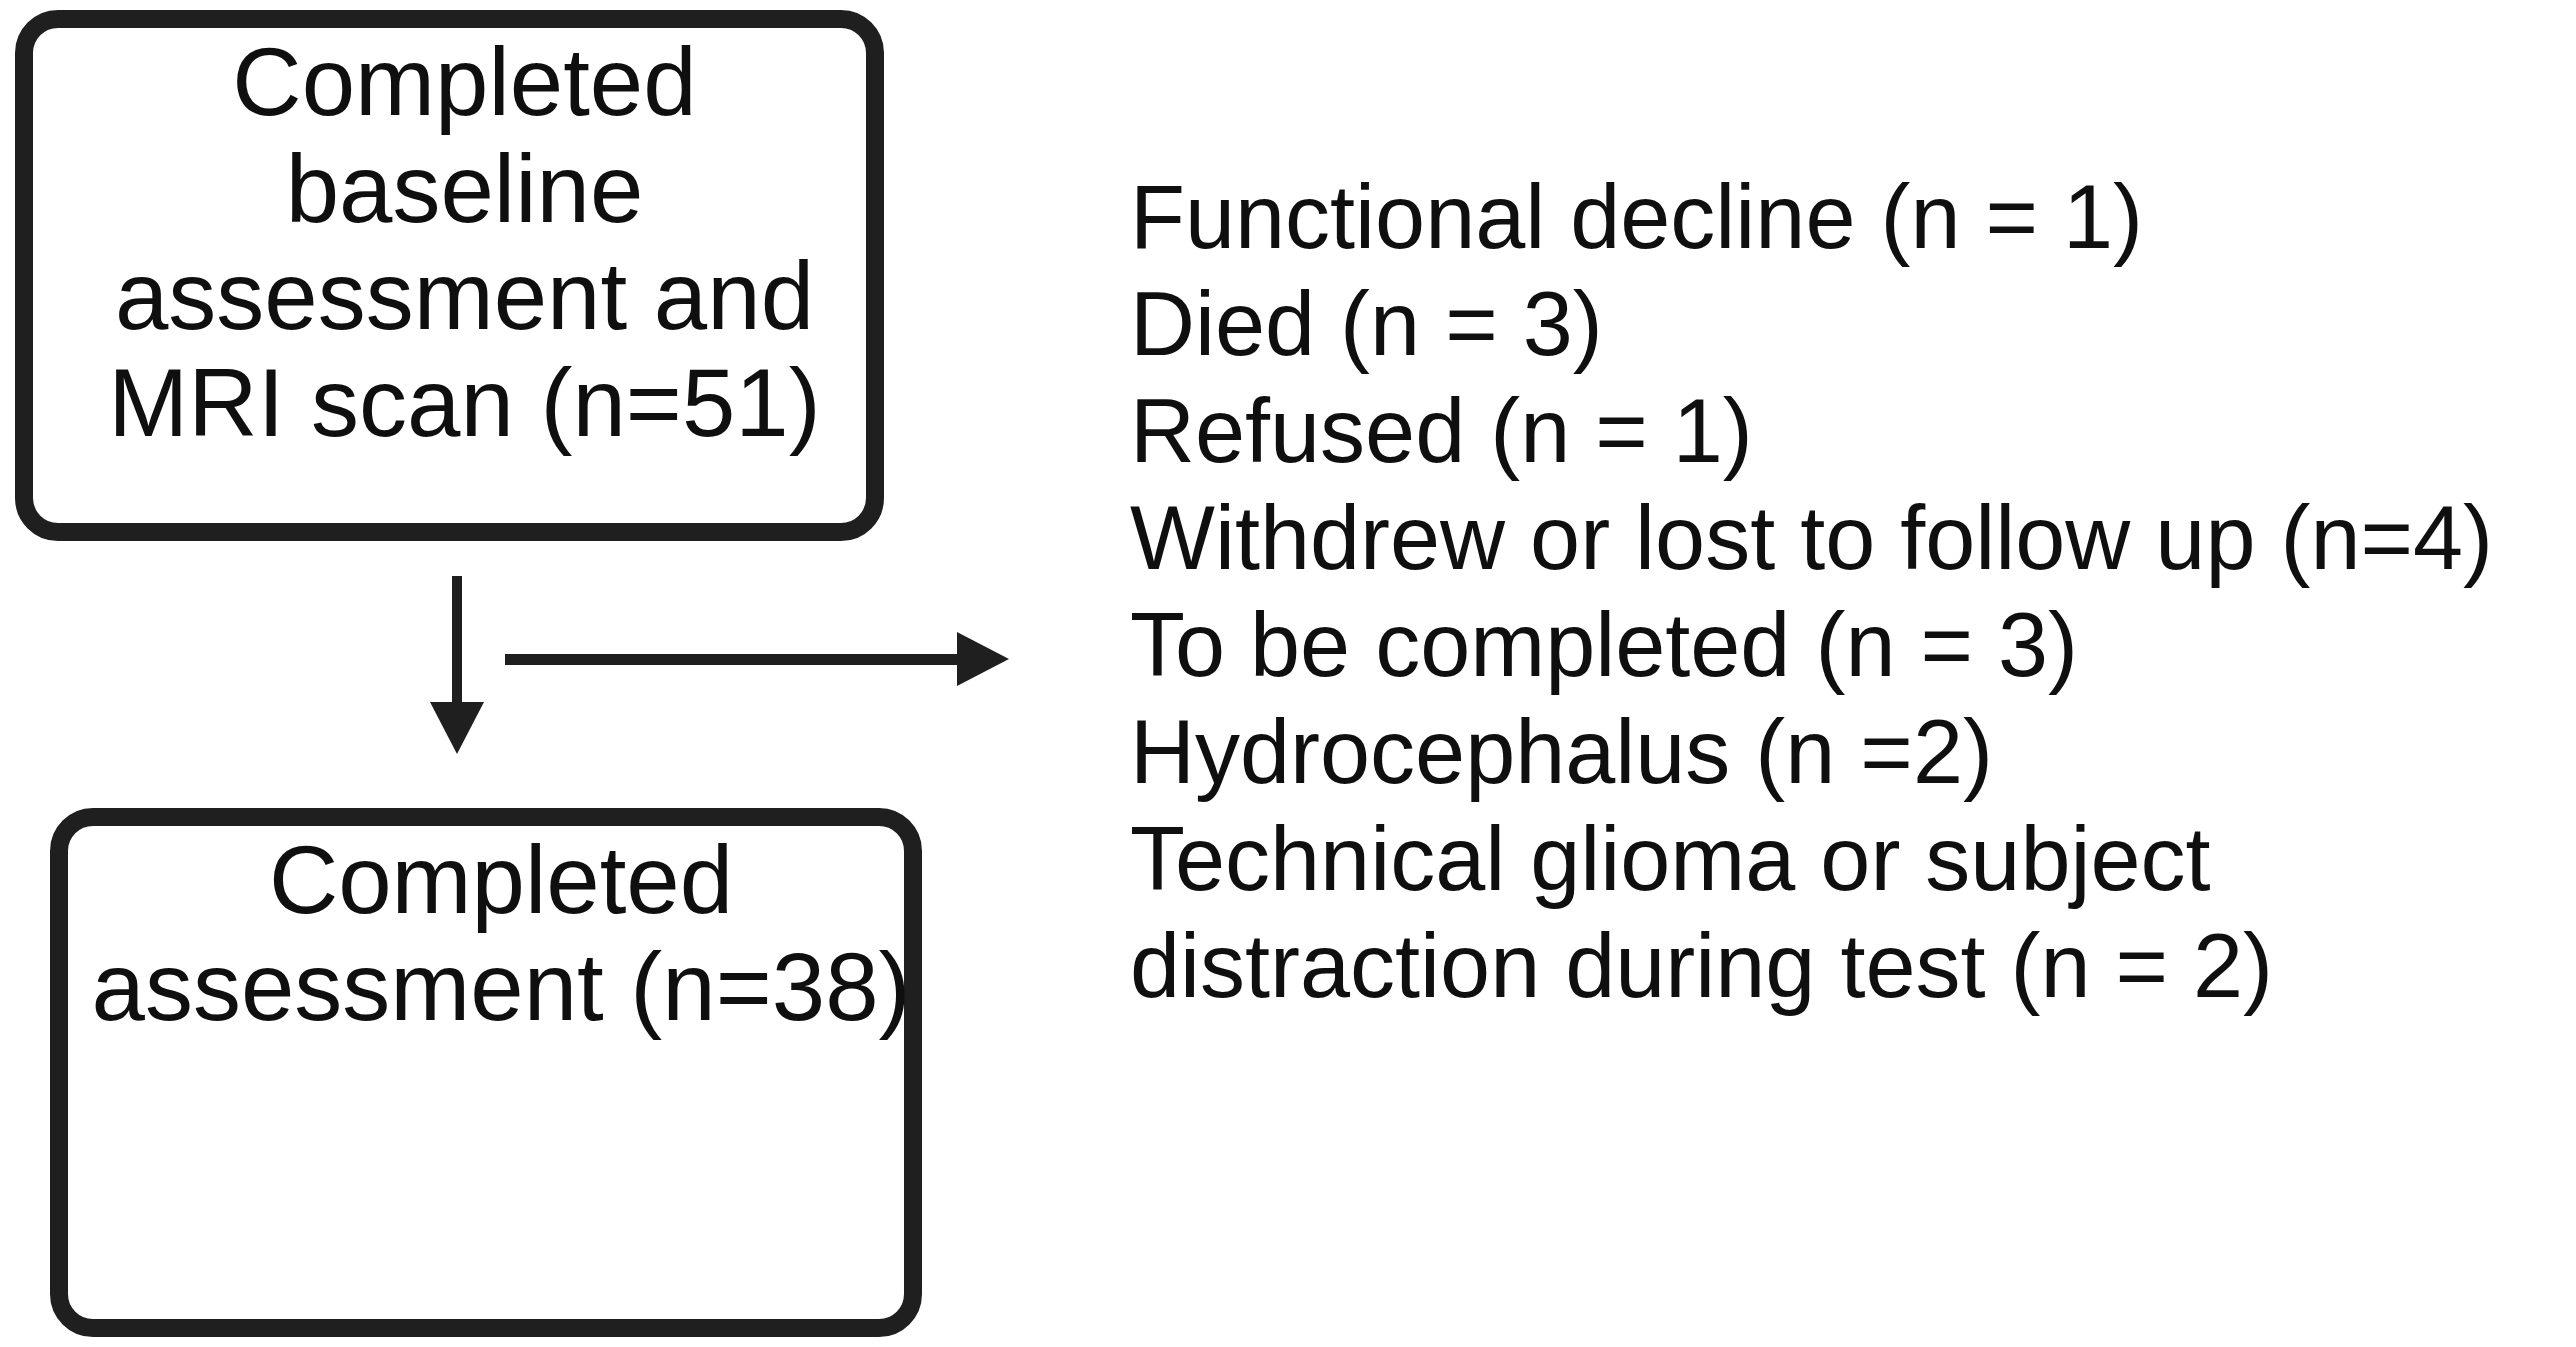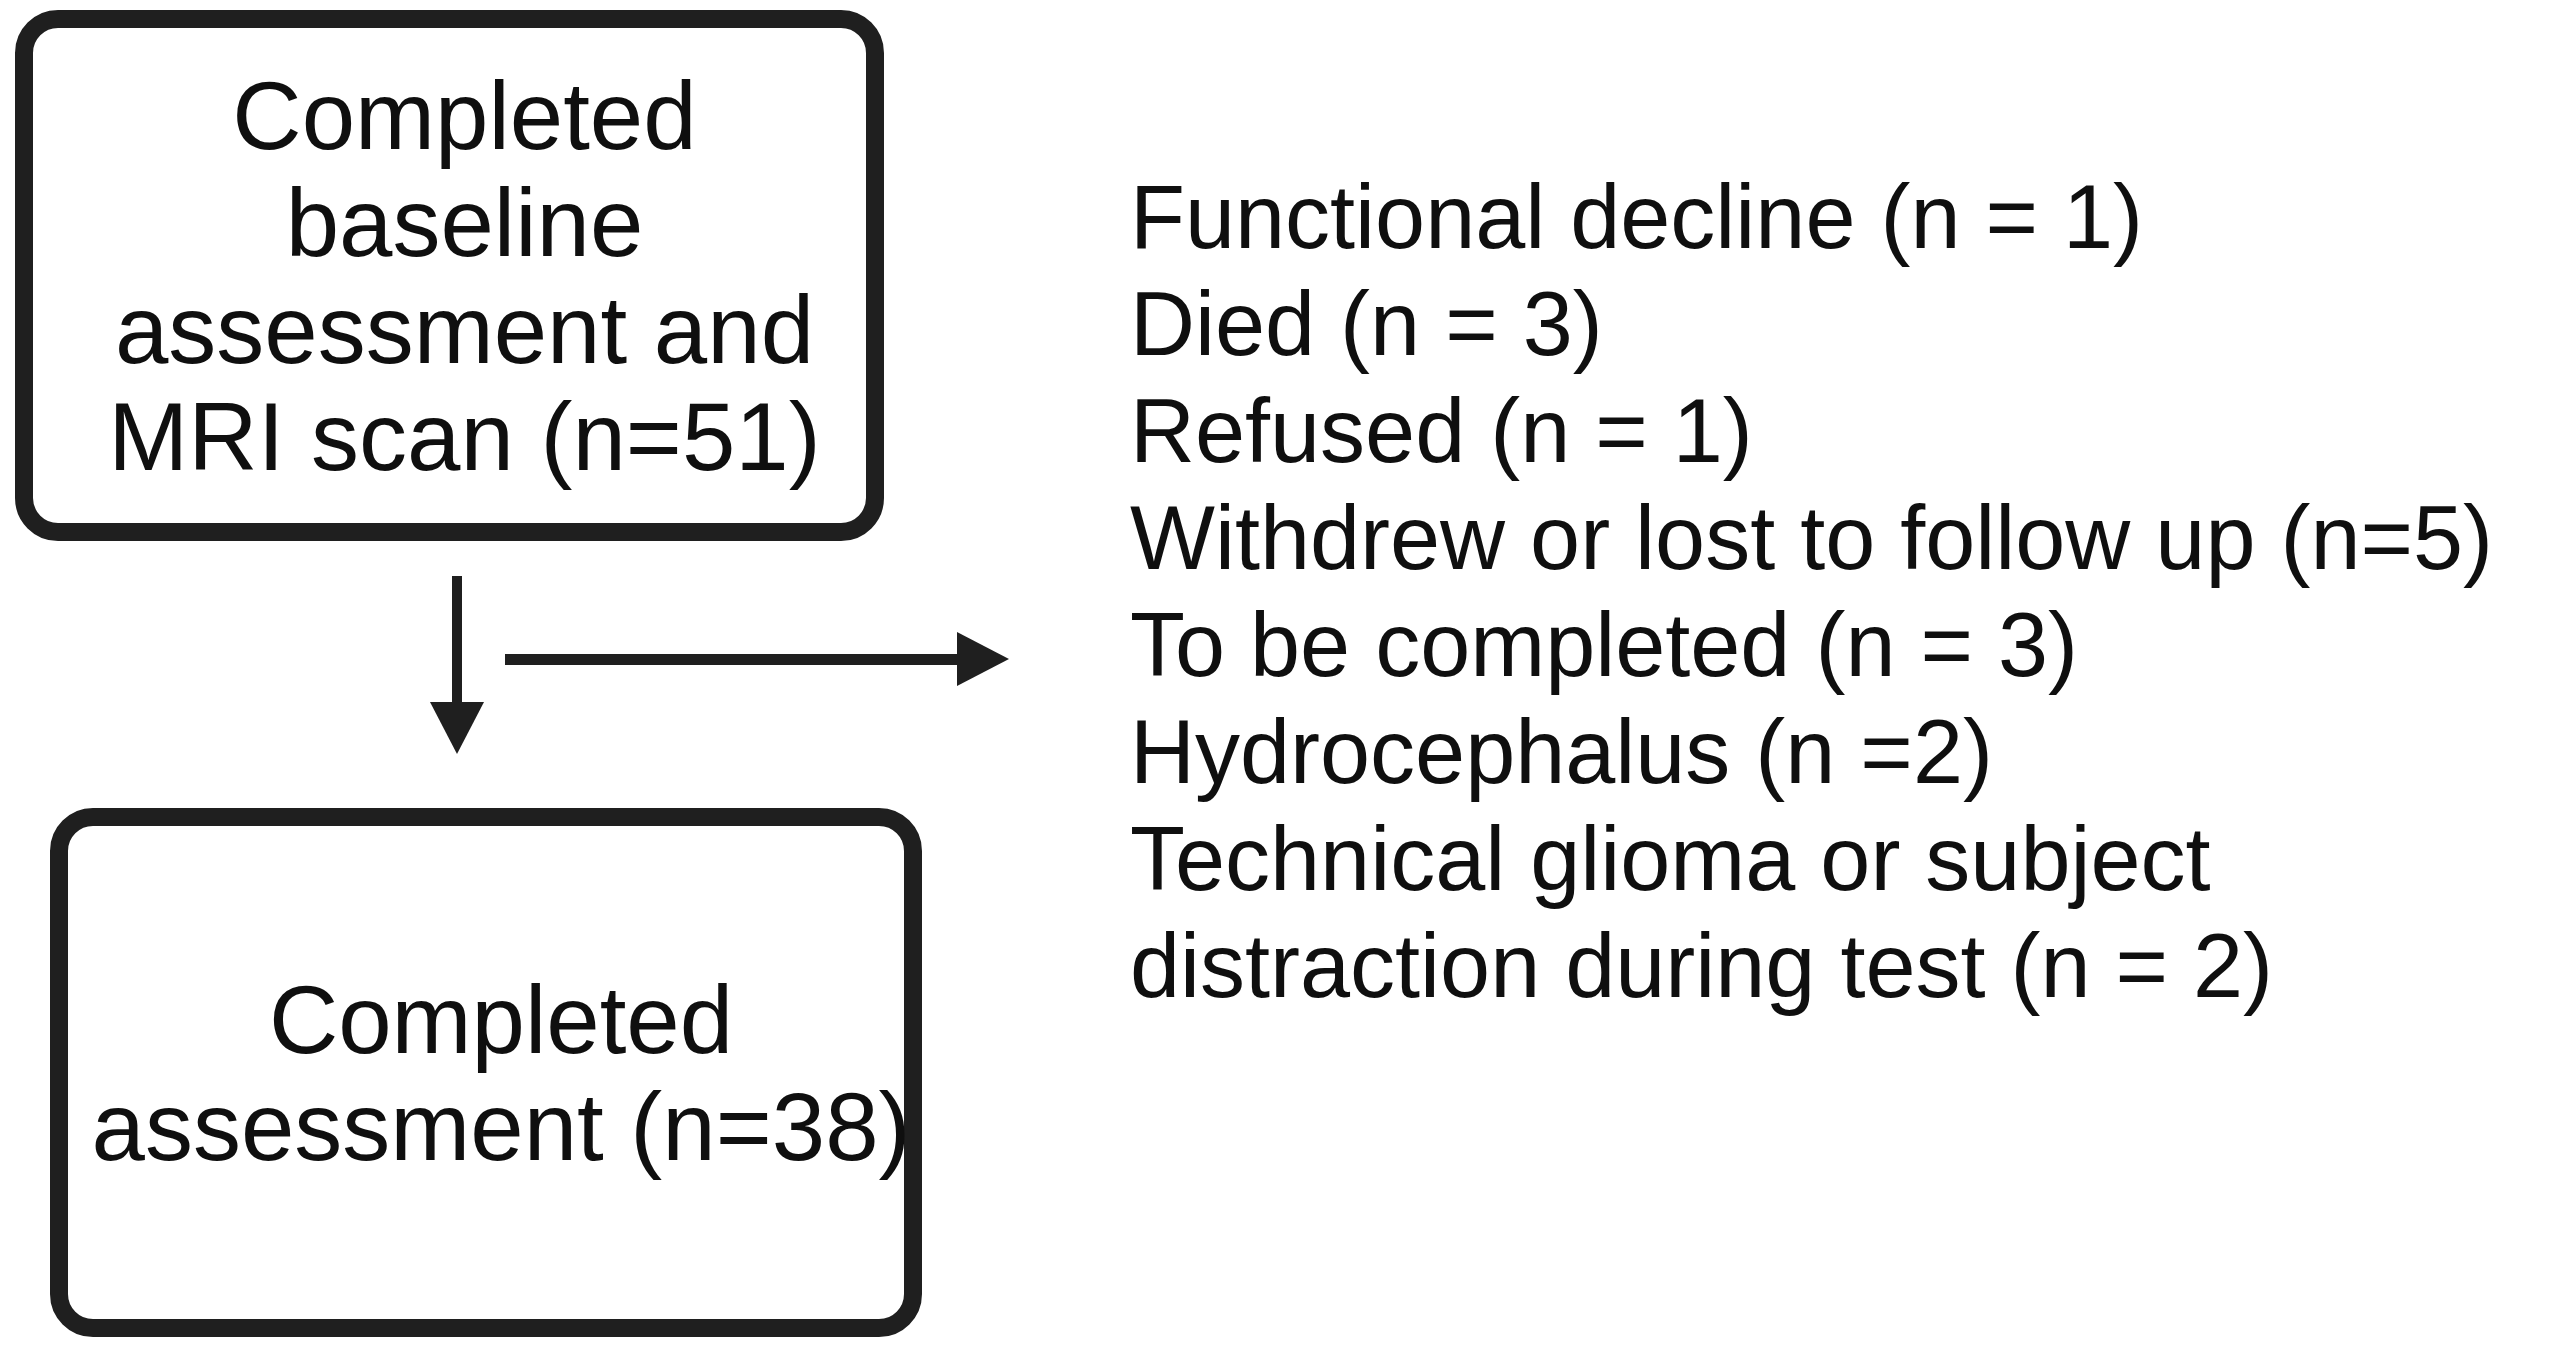--- a/index.html
+++ b/index.html
@@ -16,21 +16,21 @@
     color: var(--text, #0f0f0f);
     overflow: hidden;
   }
   .flow-box {
     position: absolute;
     box-sizing: border-box;
     border: 18.4px solid var(--stroke, #1f1f1f);
     border-radius: 43px;
     background: #ffffff;
     display: flex;
-    align-items: center;
+    align-items: flex-start;
     justify-content: center;
     padding-left: 30px;
   }
   .box-text {
     font-size: 96px;
     line-height: 107px;
     text-align: center;
     white-space: nowrap;
   }
   .box-baseline {
@@ -119,21 +119,21 @@
     <div class="box-text">
       <div>Completed</div>
       <div>assessment (n=38)</div>
     </div>
   </div>
 
   <div class="exclusion-list">
     <div>Functional decline (n = 1)</div>
     <div>Died (n = 3)</div>
     <div>Refused (n = 1)</div>
-    <div>Withdrew or lost to follow up (n=5)</div>
+    <div>Withdrew or lost to follow up (n=4)</div>
     <div>To be completed (n = 3)</div>
     <div>Hydrocephalus (n =2)</div>
     <div>Technical glioma or subject</div>
     <div>distraction during test (n = 2)</div>
   </div>
 
 </div>
 
 
 </body></html>

